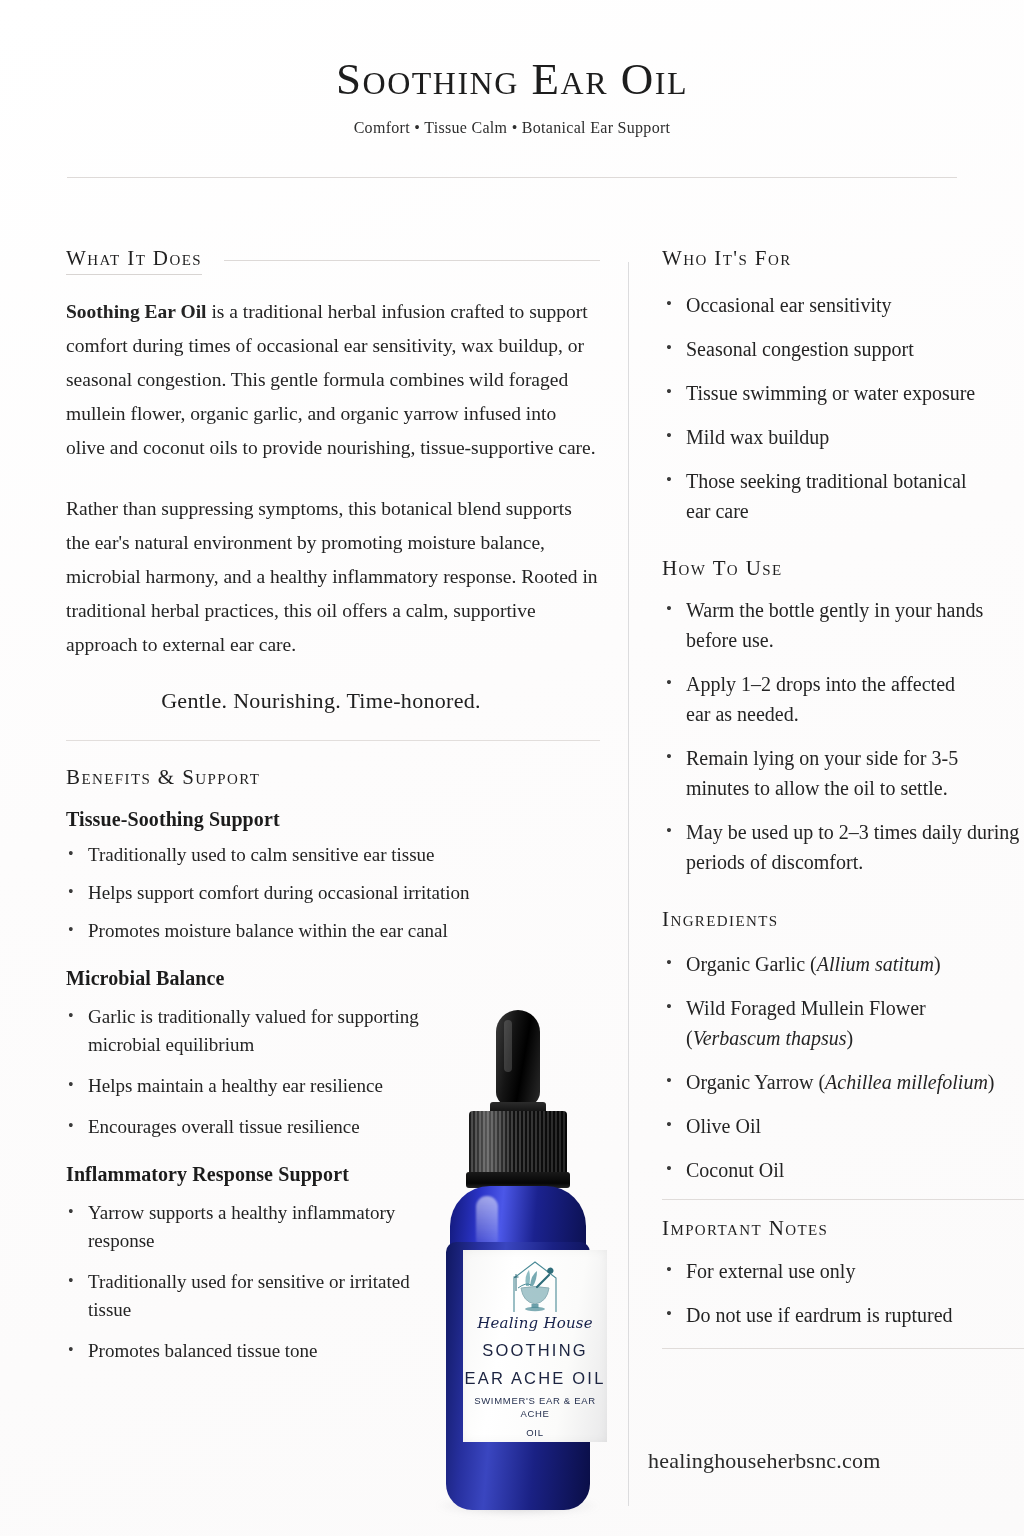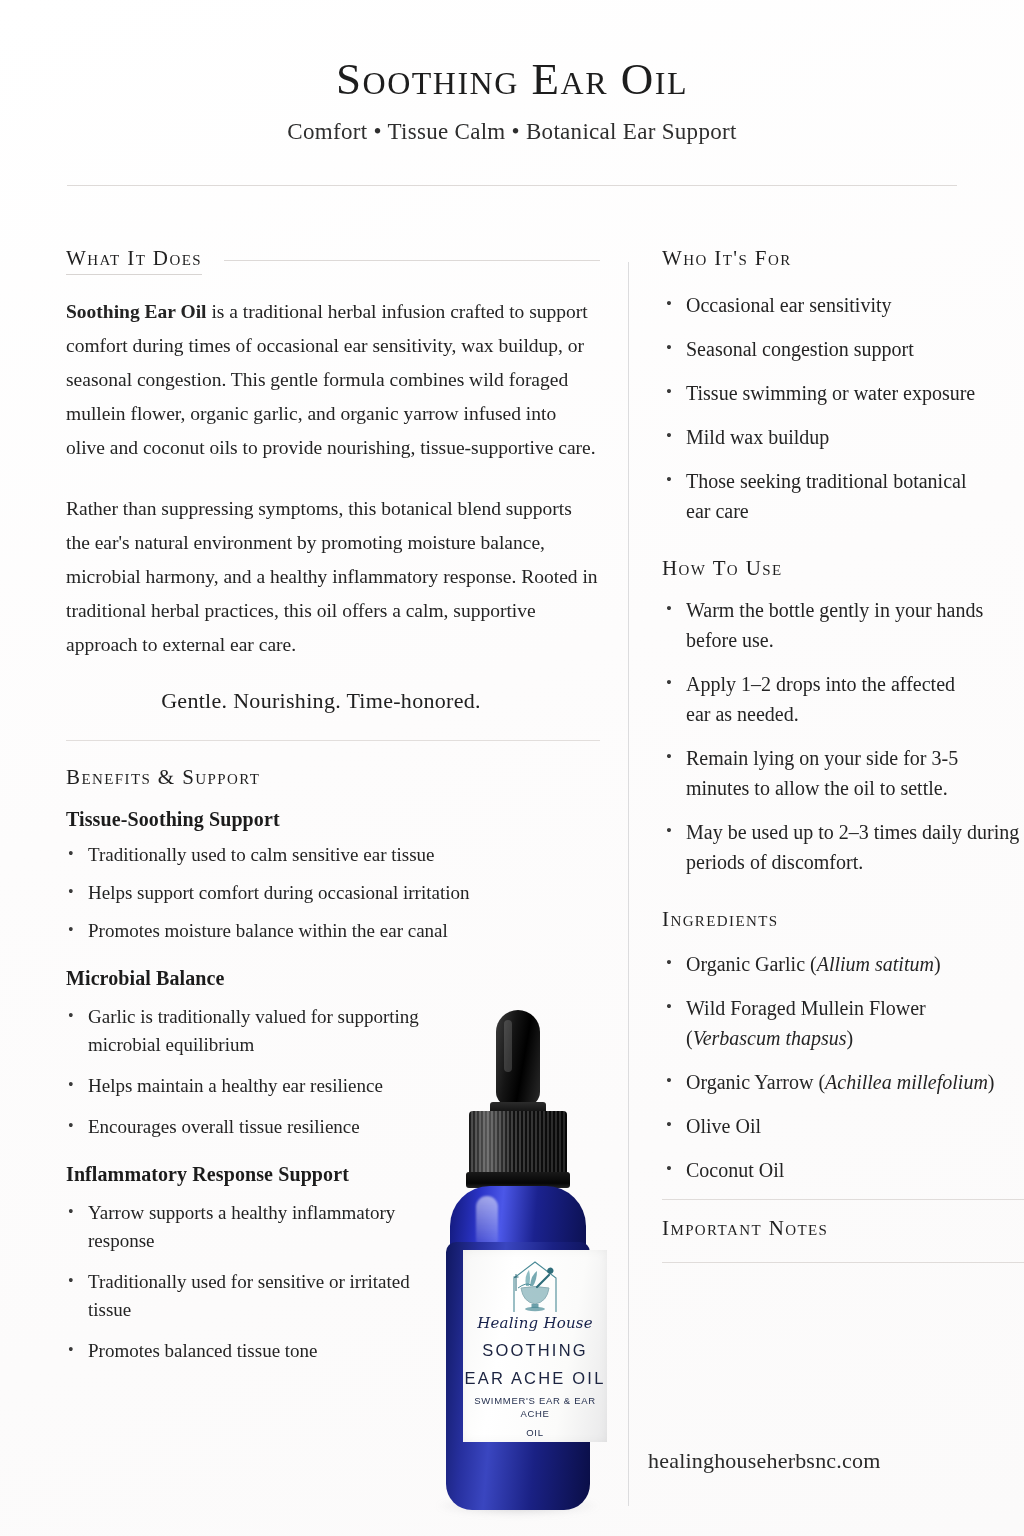--- a/index.html
+++ b/index.html
@@ -21,21 +21,21 @@
   .title {
     font-size:45px;
     font-variant:small-caps;
     letter-spacing:1.5px;
     color:#1d1d1d;
     line-height:1.05;
     font-weight:400;
   }
   .subtitle {
     margin-top:16px;
-    font-size:23px;
+    font-size:16px;
     color:#2e2e2e;
     letter-spacing:0.3px;
   }
   .header-rule {
     margin:40px auto 0 auto;
     width:890px; height:1px;
     background:#dedad8;
   }
 
   
@@ -375,20 +375,24 @@
           <li>Olive Oil</li>
           <li>Coconut Oil</li>
         </ul>
       </div>
 
       <div class="blk-notes">
         <div class="rule-note"></div>
         <div class="sec-head no-trail">
           <span class="txt" style="border-bottom:none;">Important Notes</span>
         </div>
+        <ul class="rlist" style="margin-top:12px;">
+          <li>For external use only</li>
+          <li>Do not use if eardrum is ruptured</li>
+        </ul>
         <div class="rule-note bot"></div>
       </div>
 
     </div>
   </div>
 
   <div class="bottle">
     <div class="base-shadow"></div>
     <div class="bulb"></div>
     <div class="neck-ring"></div>

